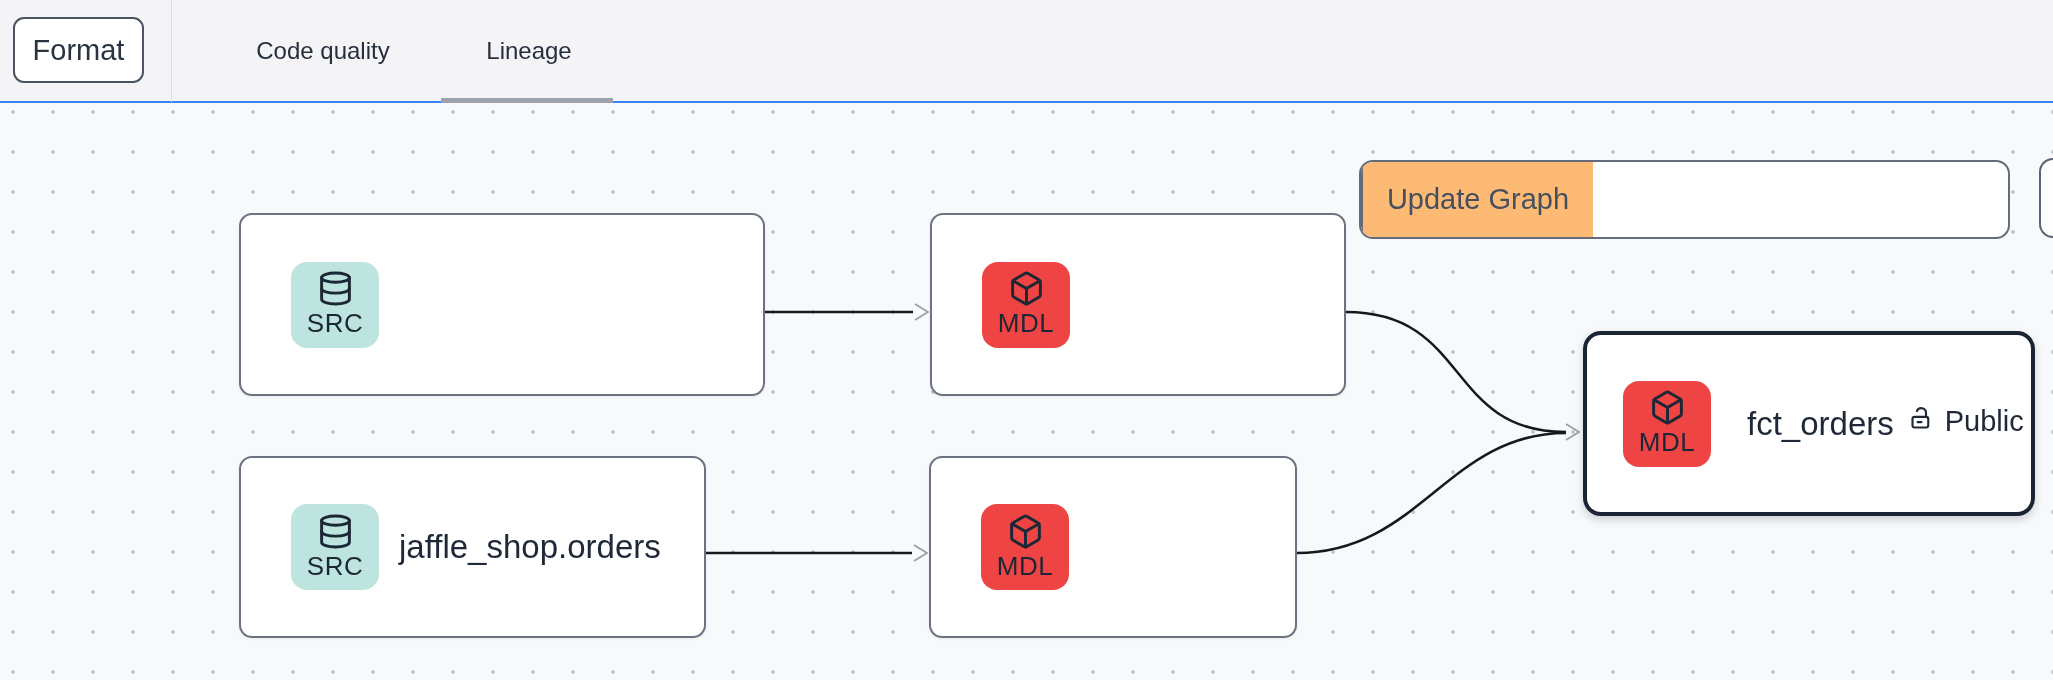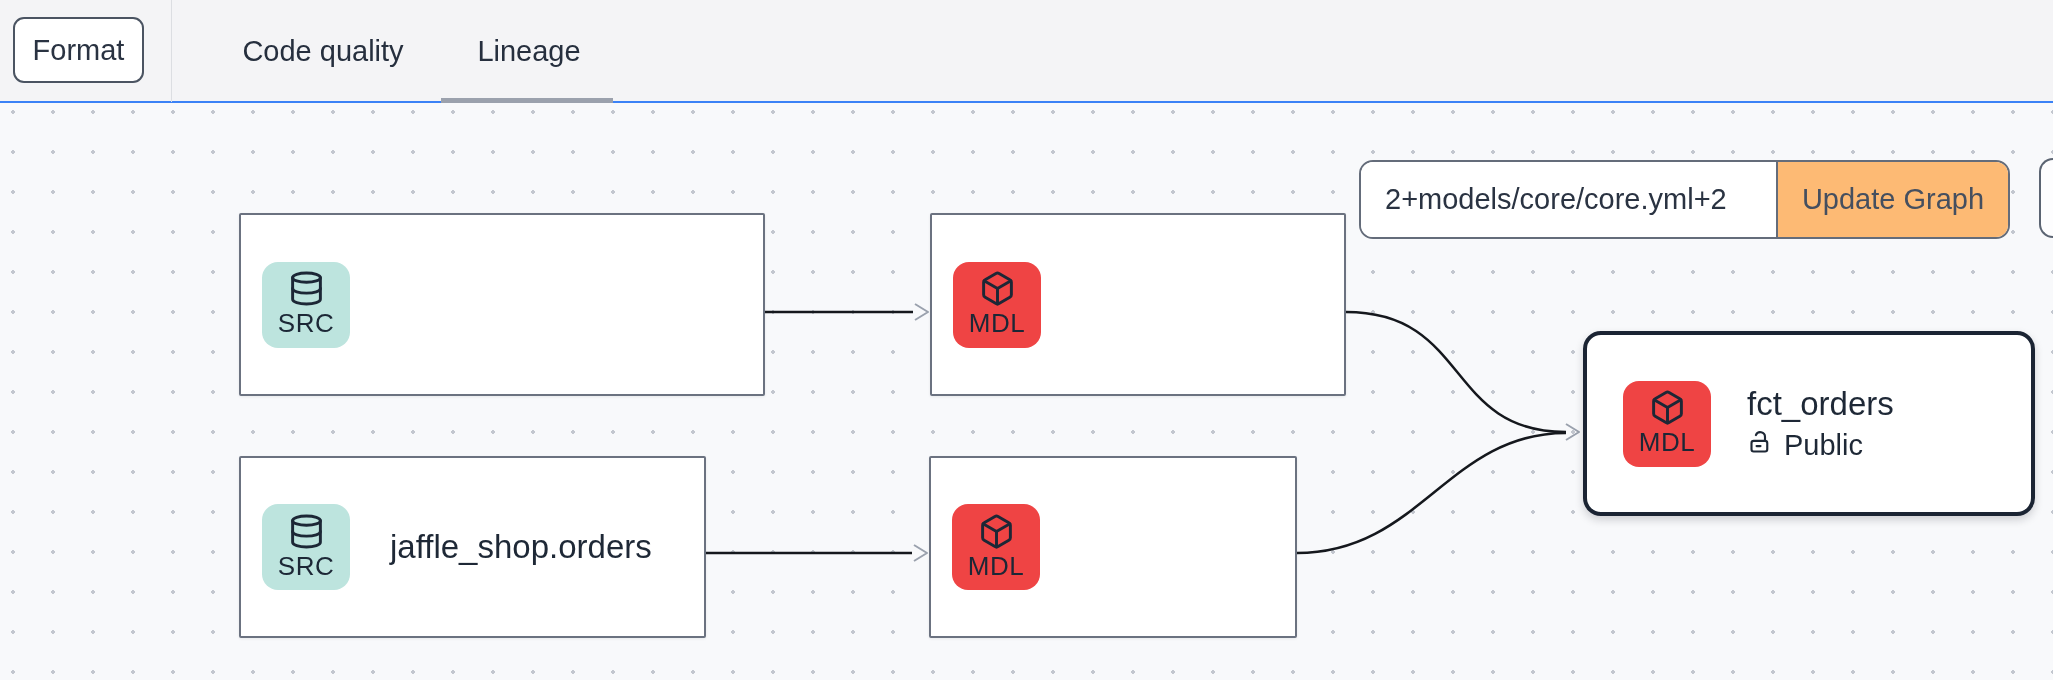--- a/index.html
+++ b/index.html
@@ -15,56 +15,56 @@
     position:absolute; left:13px; top:17px; width:131px; height:66px;
     background:#ffffff; border:2px solid #4b5462; border-radius:11px;
     font-size:29px; color:#2a3342; display:flex; align-items:center; justify-content:center;
     cursor:pointer;
   }
   .header-divider {
     position:absolute; left:171px; top:0; width:1px; height:102px; background:#dcdee2;
   }
   .tab {
     position:absolute; top:0; height:102px; display:flex; align-items:center; justify-content:center;
-    font-size:29px; color:#262f3e; cursor:pointer;
+    font-size:24px; color:#262f3e; cursor:pointer;
   }
   .tab-code { left:215px; width:216px; }
   .tab-lineage { left:443px; width:172px; }
   .tab-underline {
     position:absolute; left:441px; top:98px; width:172px; height:5px; background:#9ba1ad;
   }
 
   
   .canvas {
     position:absolute; top:103px; left:0; width:2053px; height:577px;
     background-color:#f8f9fb;
     background-image:radial-gradient(circle, #c3c7cf 1.6px, rgba(0,0,0,0) 1.8px);
     background-size:40px 40px;
     background-position:-7px -11px;
   }
   .edges { position:absolute; top:0; left:0; width:2053px; height:577px; }
 
   
   .node {
-    position:absolute; background:#ffffff; border:2px solid #6b7280; border-radius:2px;
-    display:flex; align-items:center; padding-left:21px; gap:40px;
+    position:absolute; background:#ffffff; border:2px solid #6b7280; border-radius:13px;
+    display:flex; align-items:center; padding-left:50px; gap:20px;
     box-shadow:0 1px 3px rgba(20,24,33,0.07); cursor:pointer;
   }
   .node-title { font-size:33px; color:#1e2836; white-space:nowrap; }
   .iconbox {
     width:88px; height:86px; border-radius:16px; flex:0 0 auto;
     display:flex; flex-direction:column; align-items:center; justify-content:center;
   }
   .iconbox svg { width:37px; height:37px; display:block; }
   .iconbox .res-type { font-size:26px; font-weight:500; color:#1c2736; letter-spacing:0.5px; margin-top:1px; }
   .iconbox.src { background:#bde4de; }
   .iconbox.mdl { background:#ef4444; }
 
   .node.selected { border:4px solid #1b2433; border-radius:18px; box-shadow:0 4px 8px rgba(20,24,33,0.18); }
-  .node-text-col { display:flex; flex-direction:column; gap:6px; }
+  .node-text-col { display:flex; flex-direction:row; gap:14px; }
   .access-row { display:flex; gap:10px; }
   .access-row svg { width:27px; height:27px; }
   .access-label { font-size:29px; color:#1e2836; }
 
   
   .n-customers { left:239px; top:110px; width:526px; height:183px; }
   .n-stg-customers { left:930px; top:110px; width:416px; height:183px; }
   .n-orders { left:239px; top:353px; width:467px; height:182px; }
   .n-stg-orders { left:929px; top:353px; width:368px; height:182px; }
   .n-fct-orders { left:1583px; top:228px; width:452px; height:185px; padding-left:36px; gap:36px; }
@@ -179,19 +179,18 @@
           <rect x="4" y="10.5" width="14" height="9.5" rx="2"></rect>
           <path d="M8.5 15.2h3.5"></path>
           <path d="M16 10.5V7a4.2 4.2 0 0 0-8.1-1.6"></path>
         </svg>
         <span class="access-label">Public</span>
       </div>
     </div>
   </div>
 
   <div class="selector-group">
-    <input class="selector-input" type="text" value="2+models/core/core.yml+2" style="">
     <button class="update-btn">Update Graph</button>
   </div>
 
   <button class="edge-control-btn"></button>
 
 </div>
 
 </body></html>

